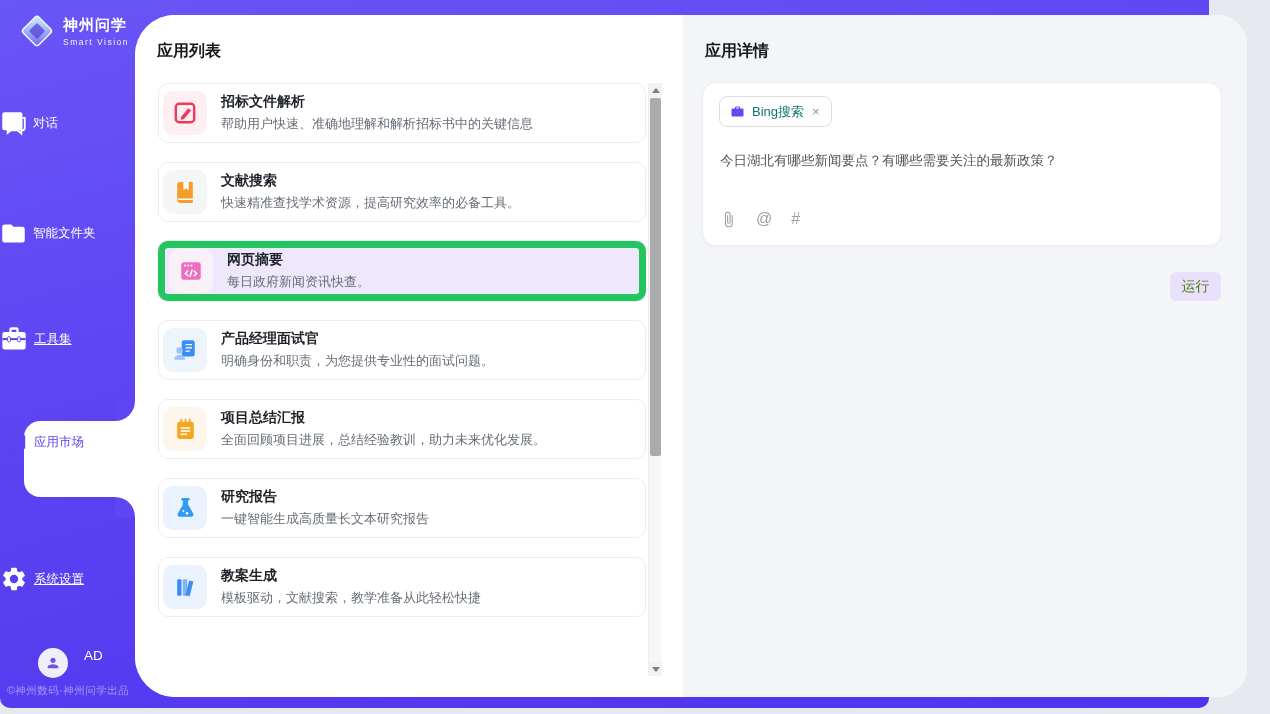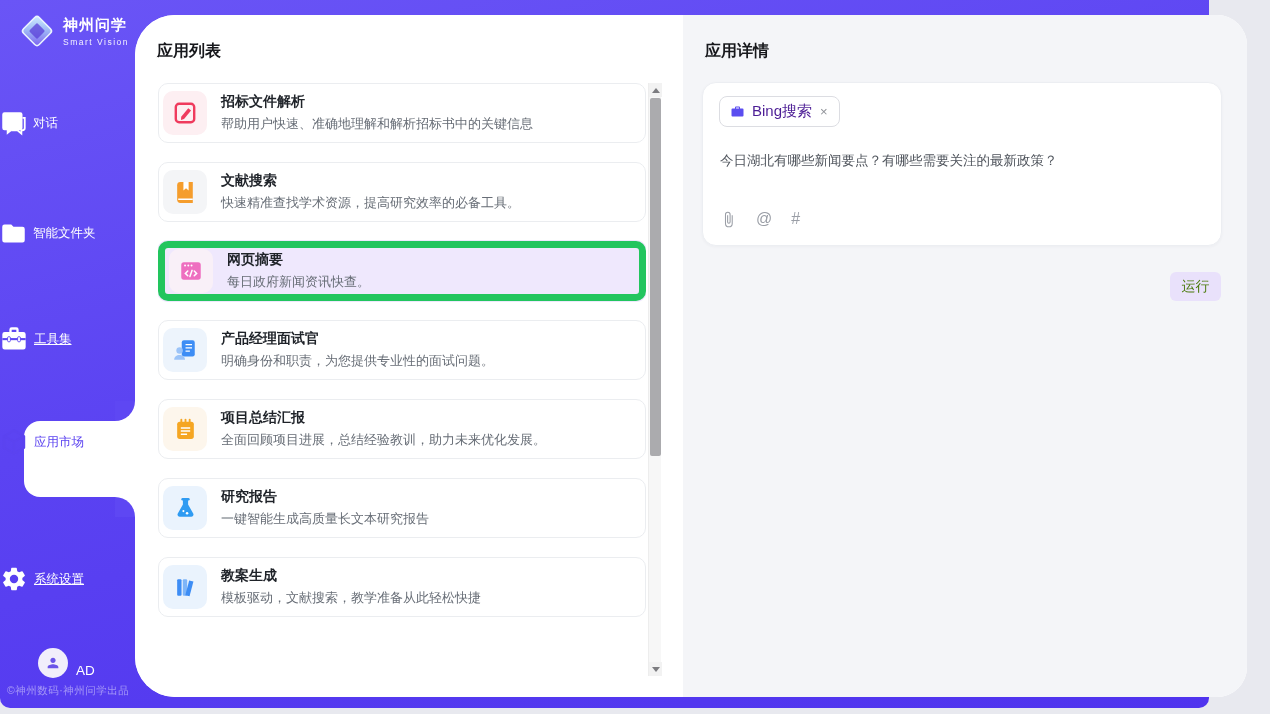--- a/index.html
+++ b/index.html
@@ -20,21 +20,21 @@
 
   .active-bubble { position:absolute; left:24px; right:0; top:421px; height:76px; background:#fff; border-radius:16px 0 0 16px; }
   .curve { position:absolute; right:0; width:20px; height:20px; background:#fff; }
   .curve.top { top:-20px; } .curve.bottom { bottom:-20px; }
   .curve.top::before, .curve.bottom::before { content:''; position:absolute; inset:0; background:#5e47f3; }
   .curve.top::before { border-bottom-right-radius:20px; }
   .curve.bottom::before { border-top-right-radius:20px; }
   .nav-item.active { top:428px; }
   .nav-item.active .nav-label { color:#5b43f0; }
 
-  .user-row { position:absolute; left:38px; top:648px; display:flex; align-items:flex-end; gap:8px; cursor:pointer; }
+  .user-row { position:absolute; left:38px; top:648px; display:flex; align-items:flex-start; gap:16px; cursor:pointer; }
   .avatar { width:30px; height:30px; border-radius:50%; background:#f1eefb; display:flex; align-items:center; justify-content:center; }
   .user-initials { font-size:13.5px; color:#fff; }
   .sidebar-footer { position:absolute; left:7px; top:684px; font-size:10.5px; color:rgba(255,255,255,.45); letter-spacing:.5px; }
 
   
   .content { position:absolute; left:135px; top:15px; width:1112px; height:682px; border-radius:40px 30px 30px 40px; overflow:hidden; display:flex; background:#fff; }
   .left-panel { position:relative; width:548px; background:#ffffff; }
   .right-panel { position:relative; flex:1; background:#f4f5f8; }
   .panel-title { position:absolute; top:26px; left:22px; font-size:16px; font-weight:bold; color:#17181c; }
 
@@ -51,21 +51,21 @@
   .scrollbar { position:absolute; top:68px; right:22px; width:13px; height:593px; background:#f7f7f7; border-left:1px solid #ededed; }
   .scroll-btn { position:absolute; left:0; width:13px; height:14px; background:#f2f2f2; display:flex; align-items:center; justify-content:center; cursor:pointer; }
   .scroll-btn.up { top:0; } .scroll-btn.down { bottom:0; }
   .tri-up { width:0; height:0; border-left:4px solid transparent; border-right:4px solid transparent; border-bottom:5px solid #7c7c80; }
   .tri-down { width:0; height:0; border-left:4px solid transparent; border-right:4px solid transparent; border-top:5px solid #7c7c80; }
   .scroll-thumb { position:absolute; left:1px; top:15px; width:11px; height:358px; background:#ababae; border-radius:2px; cursor:grab; }
 
   
   .detail-card { position:absolute; left:19px; top:67px; width:520px; height:164px; background:#fff; border:1px solid #eceef2; border-radius:14px; box-shadow:0 1px 3px rgba(40,40,80,.04); }
   .tool-tag { position:absolute; left:16px; top:13px; height:31px; display:inline-flex; align-items:center; gap:7px; padding:0 10px; background:#fff; border:1px solid #dcdde2; border-radius:8px; cursor:pointer; }
-  .tool-tag-label { font-size:15px; color:#4c1d95; }
+  .tool-tag-label { font-size:13px; color:#0f766e; }
   .tag-close { font-size:13px; color:#8f9298; cursor:pointer; line-height:1; padding:0 1px; }
   .query-text { position:absolute; left:17px; top:68px; right:20px; font-size:13.5px; color:#4f545c; line-height:1.5; cursor:text; }
   .input-toolbar { position:absolute; left:17px; bottom:17px; display:flex; align-items:center; gap:19px; }
   .tb-icon { color:#9a9ea6; font-size:16px; display:flex; align-items:center; cursor:pointer; }
   .run-btn { position:absolute; top:257px; right:26px; width:51px; height:29px; background:#e9e1fb; color:#4d7c0f; border:none; border-radius:6px; font-size:14px; cursor:pointer; font-family:inherit; }
 </style>
 </head>
 <body>
 
 <div class="app-frame">

